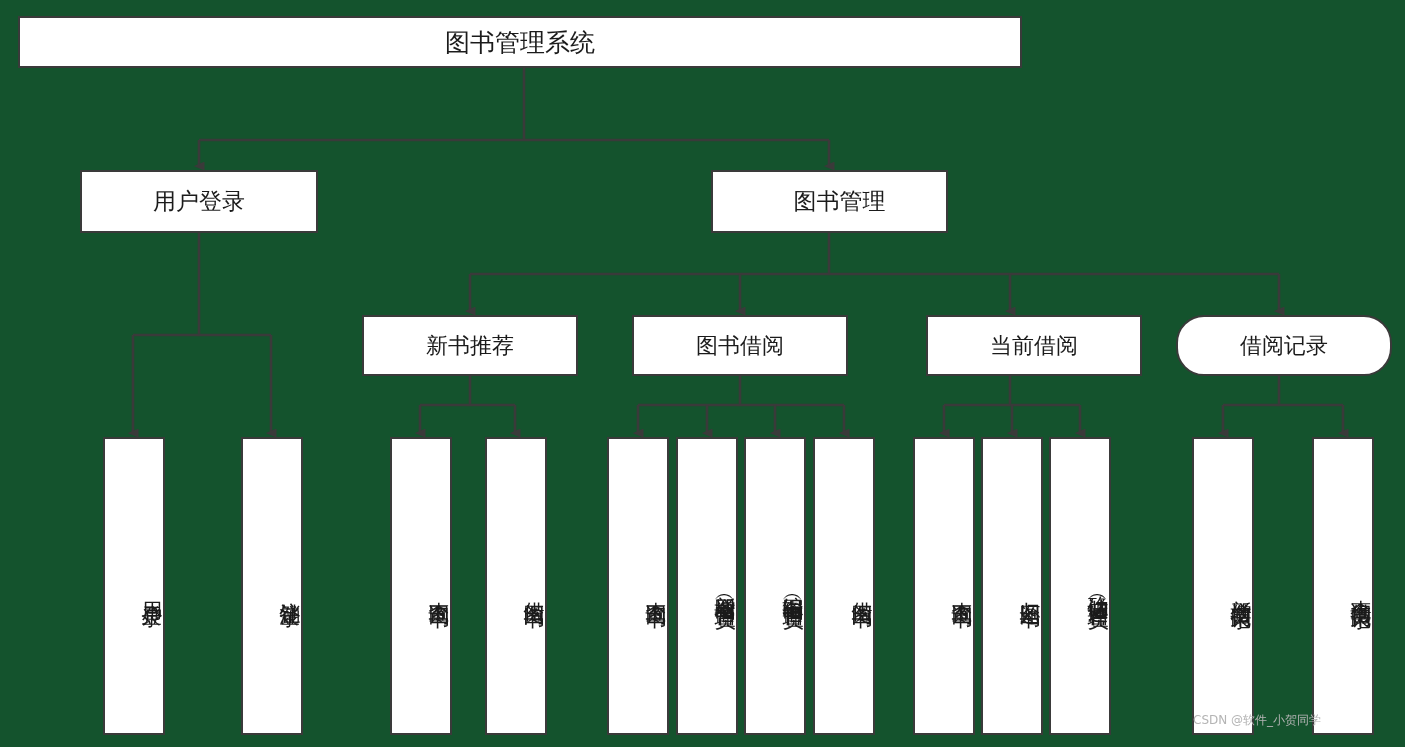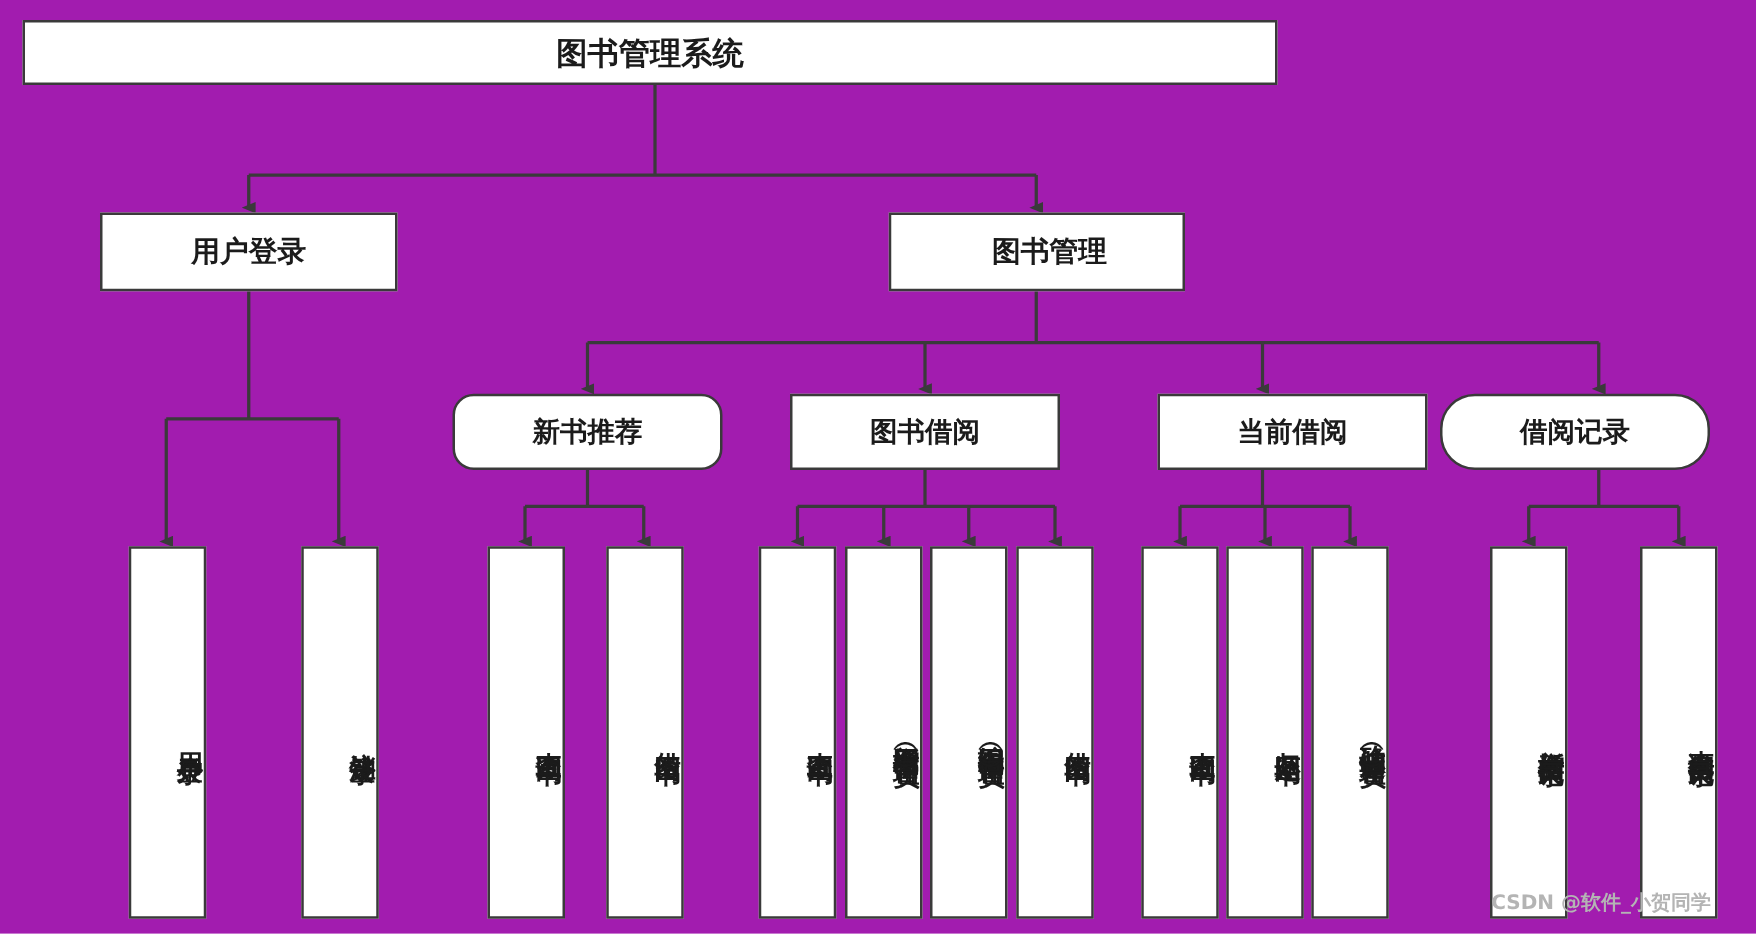--- a/index.html
+++ b/index.html
@@ -8,23 +8,22 @@
     padding: 0;
     background: #ffffff;
   }
   body {
     font-family: "DejaVu Sans", "Liberation Sans", sans-serif;
   }
   #canvas {
     position: relative;
     width: 1405px;
     height: 747px;
-    background: #a21caf;
+    background: #14532d;
     overflow: hidden;
-    font-weight: bold;
   }
   #wires {
     position: absolute;
     left: 0;
     top: 0;
     width: 1405px;
     height: 747px;
     pointer-events: none;
   }
   .node {
@@ -57,21 +56,21 @@
     align-items: flex-start;
     justify-content: center;
   }
   .node.leaf.tall {
     padding-top: 4px;
   }
   .watermark {
     position: absolute;
     left: 1193px;
     top: 712px;
-    font-size: 16px;
+    font-size: 12px;
     color: #b4b4b4;
     white-space: nowrap;
     z-index: 3;
     font-family: "DejaVu Sans", "Liberation Sans", sans-serif;
   }
 </style>
 </head>
 <body>
 
 <div id="canvas">
@@ -124,24 +123,24 @@
       <path d="M1223,405 L1223,433" marker-end="url(#arrow)"></path>
       <path d="M1343,405 L1343,433" marker-end="url(#arrow)"></path>
     </g>
   </svg>
 
   <div class="node level0" style="left:18px; top:16px; width:1004px; height:52px;">图书管理系统</div>
 
   <div class="node level1" style="left:80px; top:170px; width:238px; height:63px;">用户登录</div>
   <div class="node level1" style="left:711px; top:170px; width:237px; height:63px;padding-left:20px;">图书管理</div>
 
-  <div class="node level2" style="left:362px; top:315px; width:216px; height:61px;border-radius:17px;">新书推荐</div>
+  <div class="node level2" style="left:362px; top:315px; width:216px; height:61px;">新书推荐</div>
   <div class="node level2" style="left:632px; top:315px; width:216px; height:61px;">图书借阅</div>
   <div class="node level2" style="left:902px; top:315px; width:216px; height:61px;margin-left:24px;">当前借阅</div>
-  <div class="node level2" style="left:1152px; top:315px; width:216px; height:61px;border-radius:28px;">借阅记录</div>
+  <div class="node level2" style="left:1176px; top:315px; width:216px; height:61px;border-radius:28px;">借阅记录</div>
 
   <div class="node leaf" style="left:103px; top:437px; width:62px; height:298px;">用户登录</div>
   <div class="node leaf" style="left:241px; top:437px; width:62px; height:298px;">注销登录</div>
 
   <div class="node leaf" style="left:390px; top:437px; width:62px; height:298px;">查询图书</div>
   <div class="node leaf" style="left:485px; top:437px; width:62px; height:298px;">借阅图书</div>
 
   <div class="node leaf" style="left:607px; top:437px; width:62px; height:298px;">查询图书</div>
   <div class="node leaf tall" style="left:676px; top:437px; width:62px; height:298px;">新增图书（管理员）</div>
   <div class="node leaf tall" style="left:744px; top:437px; width:62px; height:298px;">编辑图书（管理员）</div>

